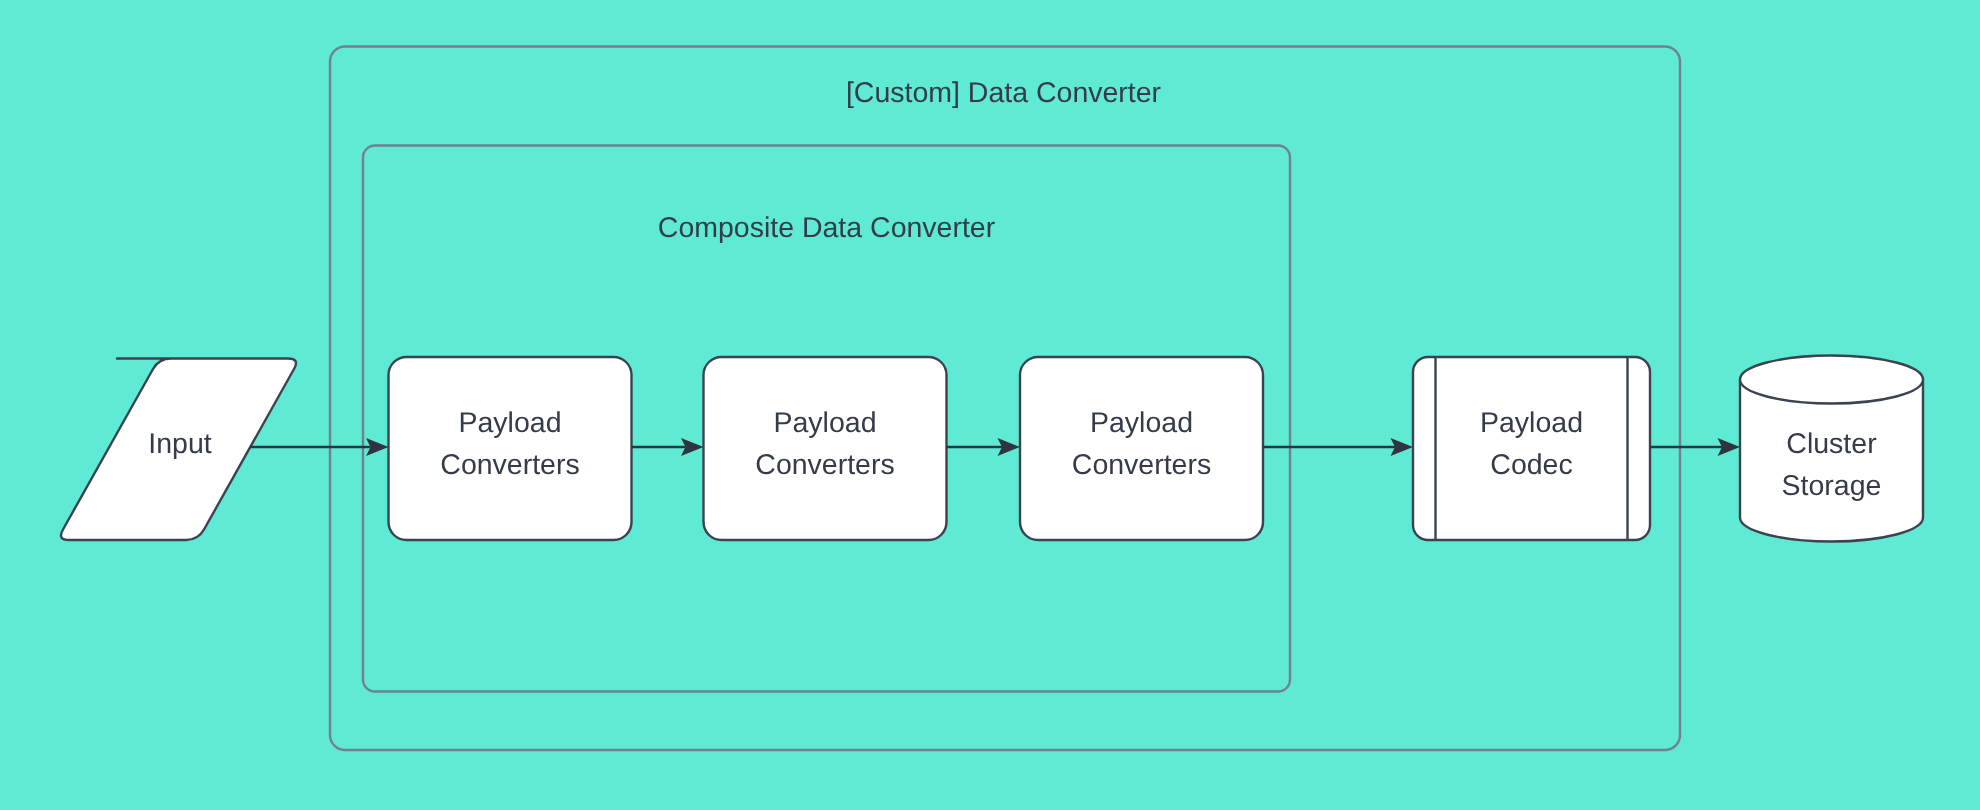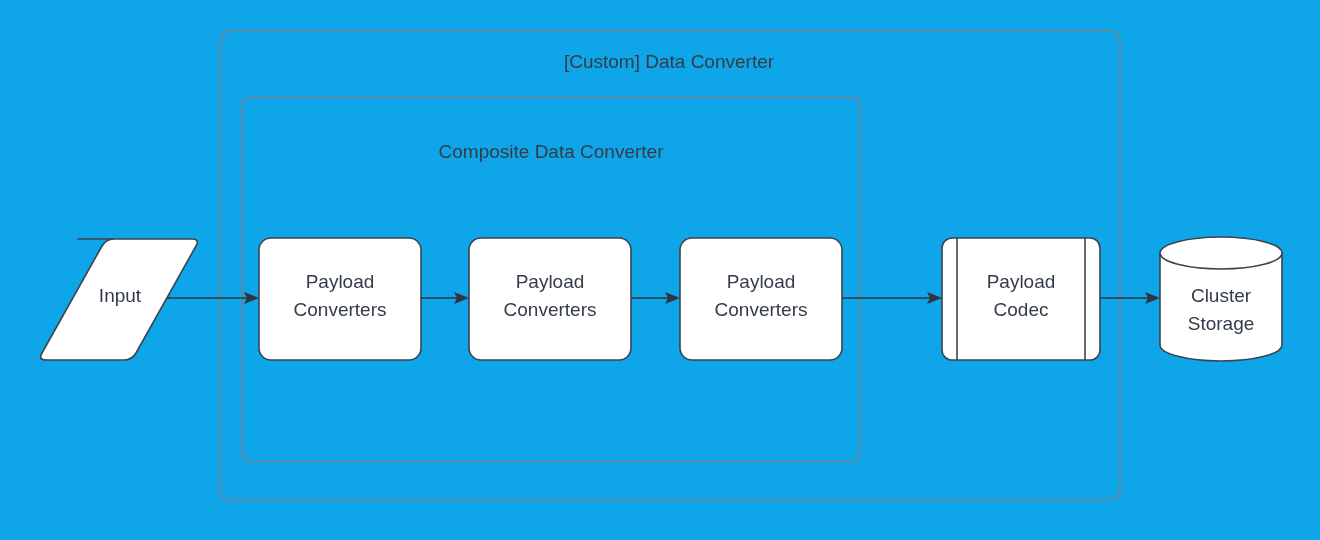--- a/index.html
+++ b/index.html
@@ -4,21 +4,21 @@
 <style>
   html, body {
     margin: 0;
     padding: 0;
     background: #ffffff;
   }
   #canvas {
     position: relative;
     width: 1320px;
     height: 540px;
-    background: #0ea5e9;
+    background: #5eead4;
     font-family: "Liberation Sans", sans-serif;
     overflow: hidden;
   }
   svg#diagram {
     position: absolute;
     left: 0;
     top: 0;
     width: 1320px;
     height: 540px;
   }

